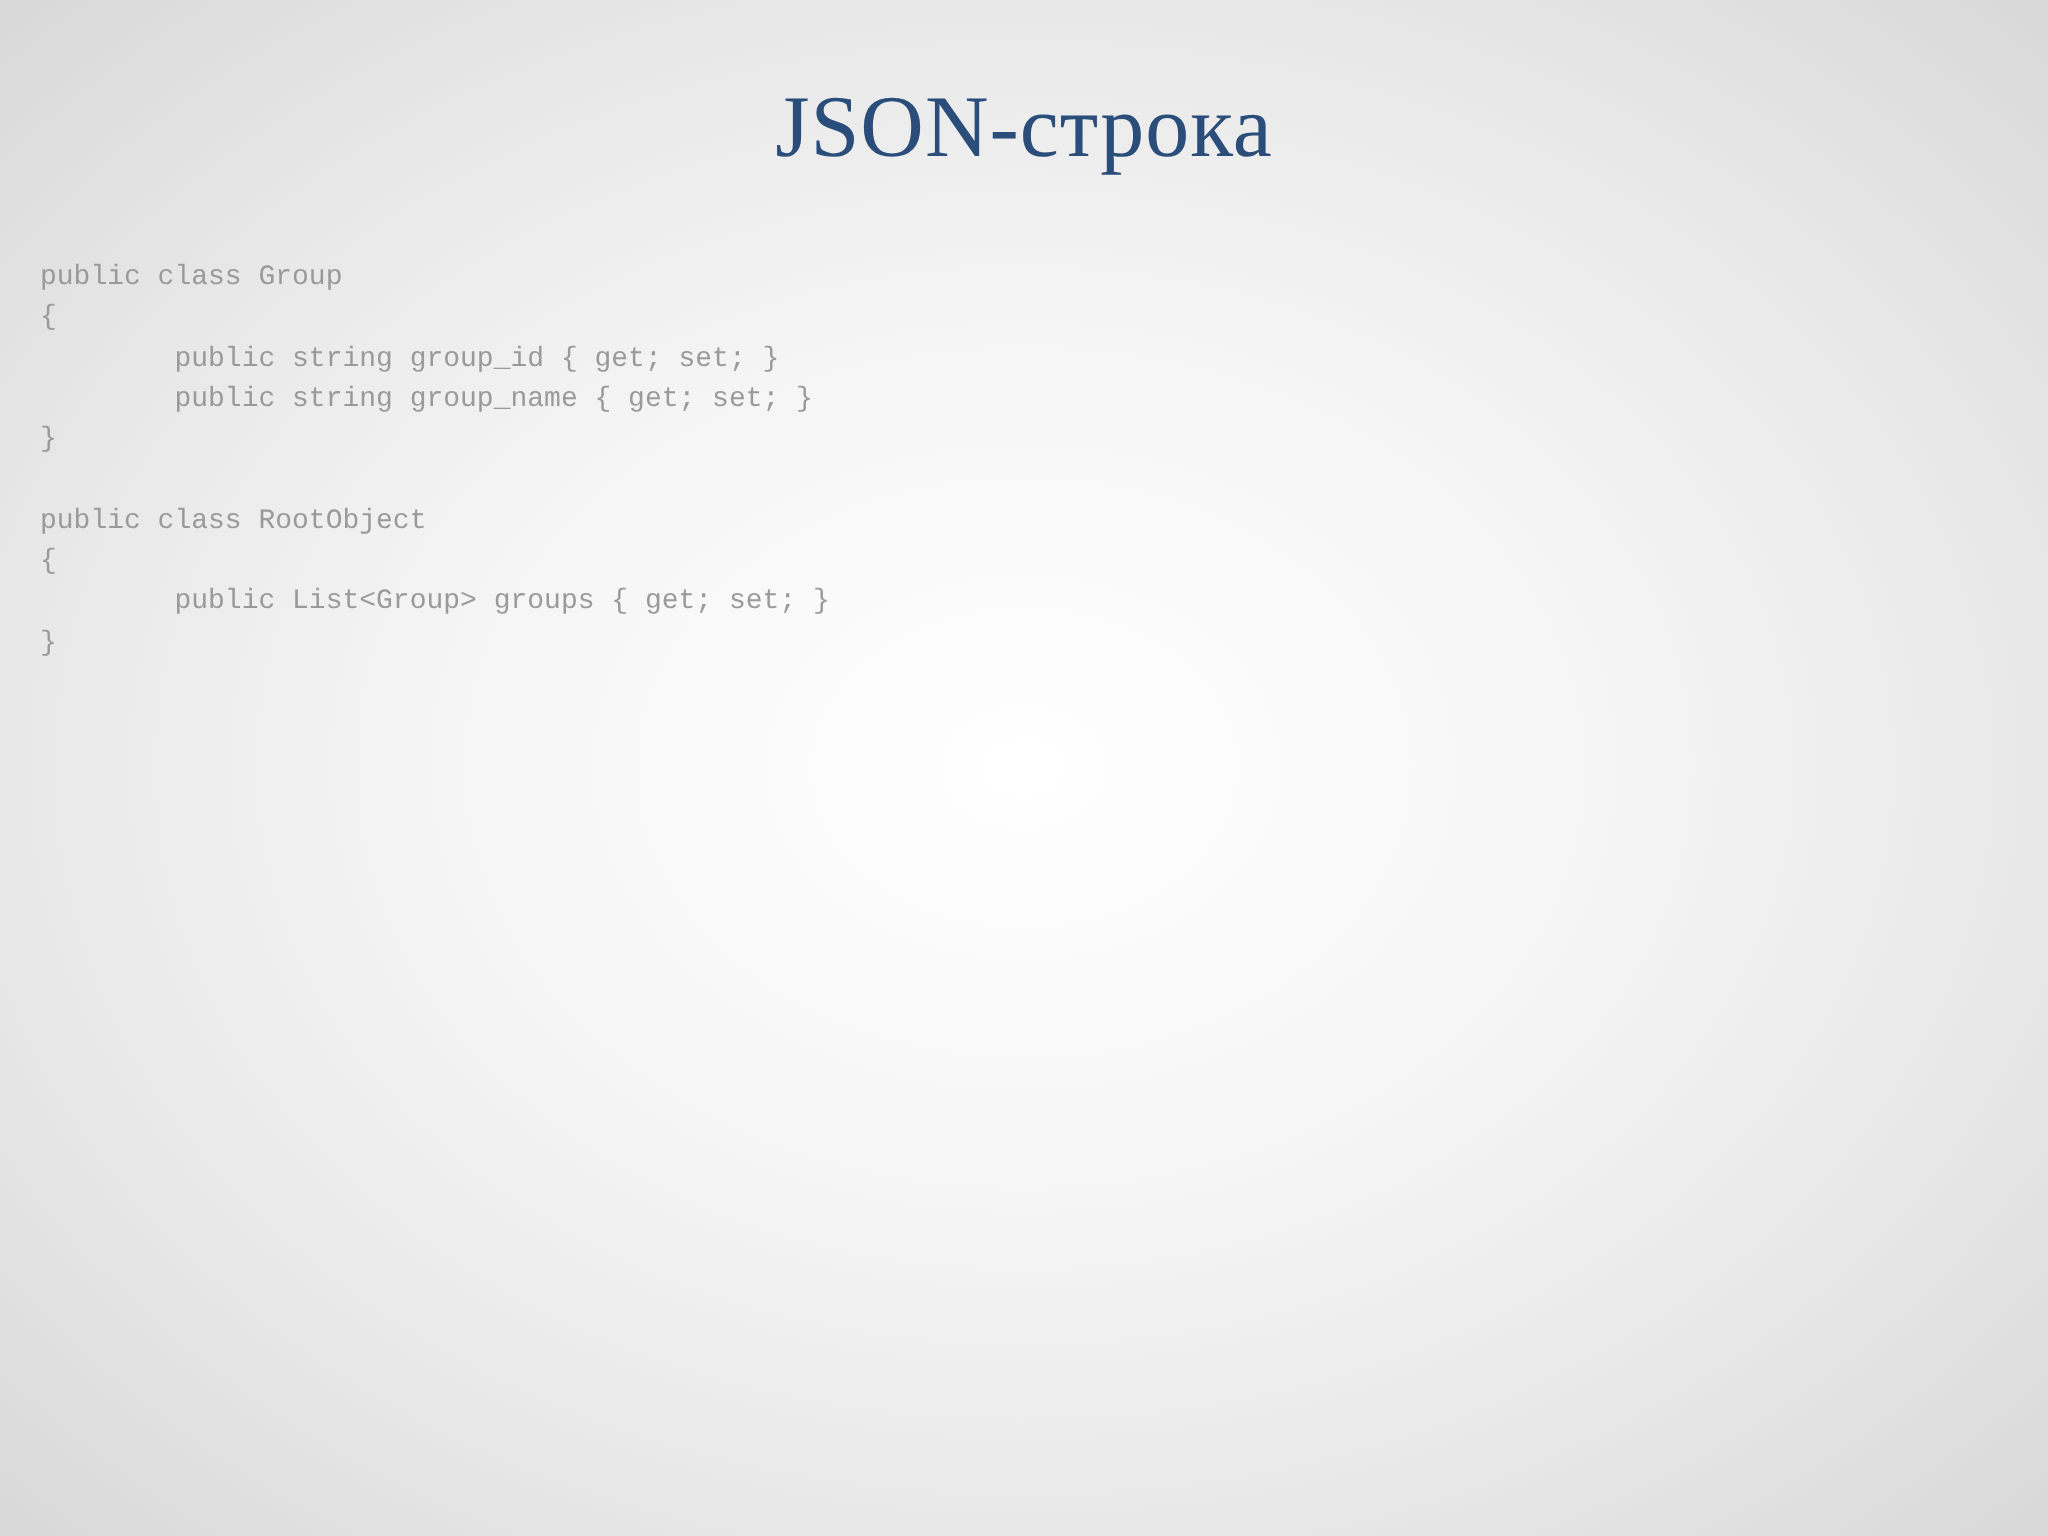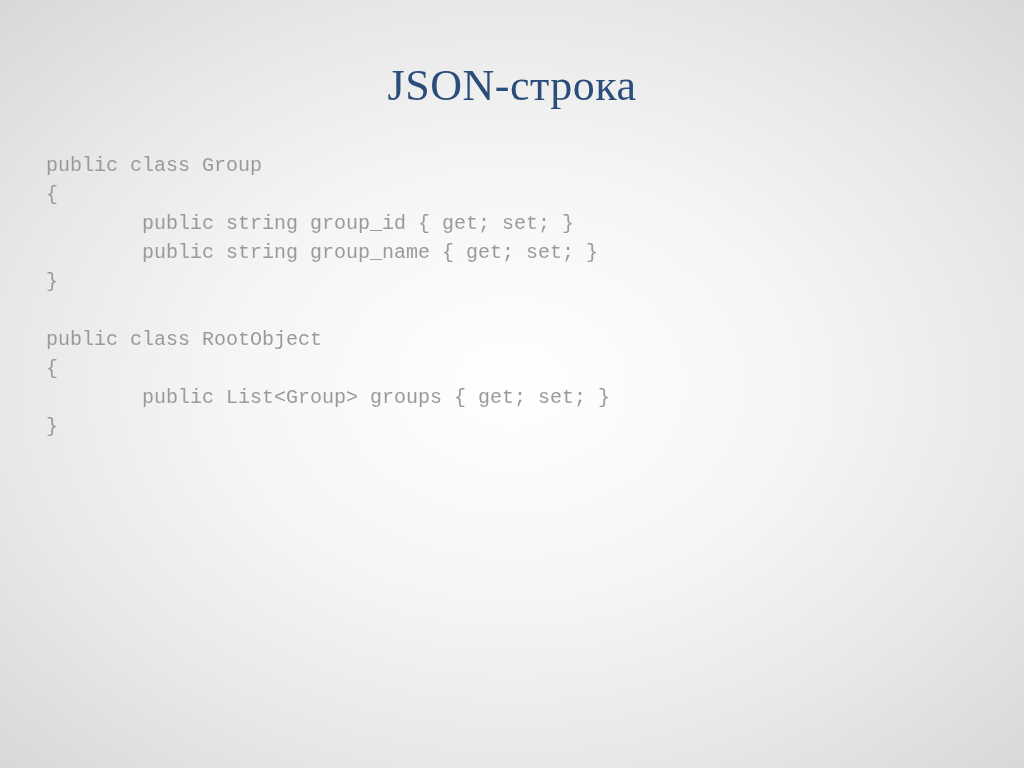--- a/index.html
+++ b/index.html
@@ -19,31 +19,31 @@
     width: 100%;
     height: 100%;
     padding: 0;
     position: relative;
   }
   .title {
     text-align: center;
     font-size: 44px;
     color: #2a4d7a;
     font-weight: normal;
-    padding-top: 60px;
+    padding-top: 38px;
     padding-bottom: 40px;
     font-family: Georgia, 'Times New Roman', serif;
     letter-spacing: 0.5px;
   }
   .code {
     font-family: 'Courier New', Courier, monospace;
-    font-size: 20px;
+    font-size: 14px;
     color: #9a9a9a;
     line-height: 1.45;
-    padding-left: 46px;
+    padding-left: 20px;
     white-space: pre;
     font-weight: normal;
   }
 </style>
 </head>
 <body>
 
 <div class="slide">
   <h1 class="title">JSON-строка</h1>
   <div class="code">public class Group

